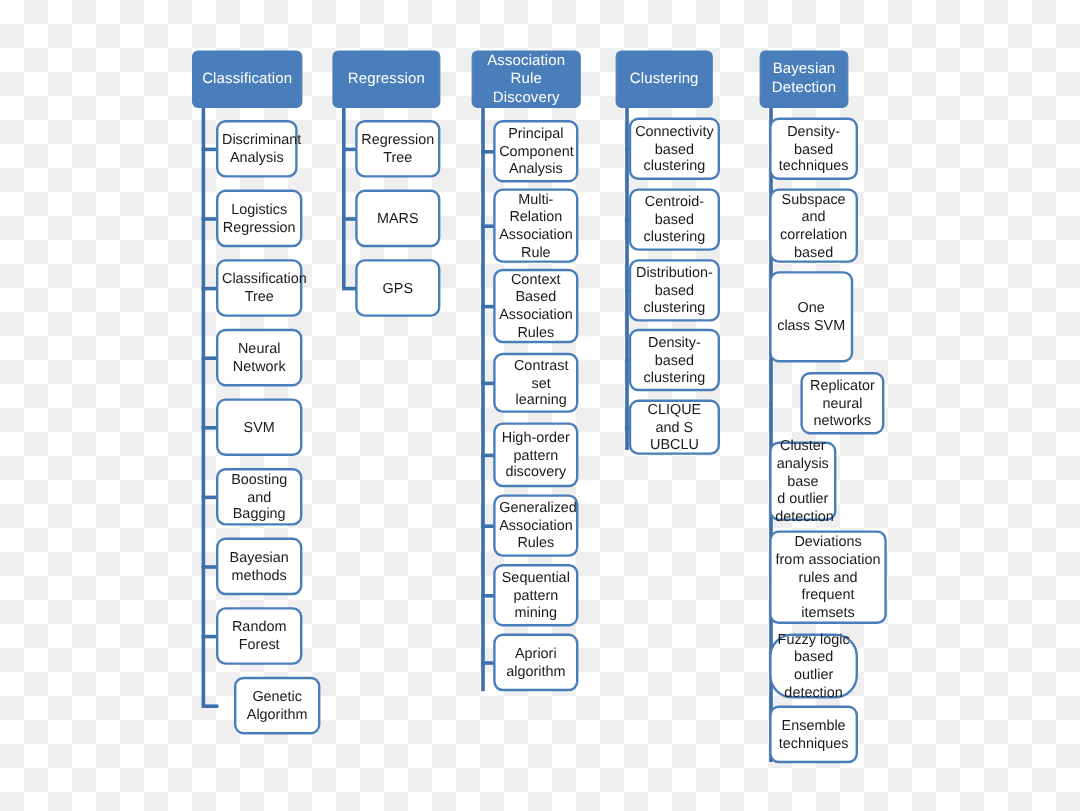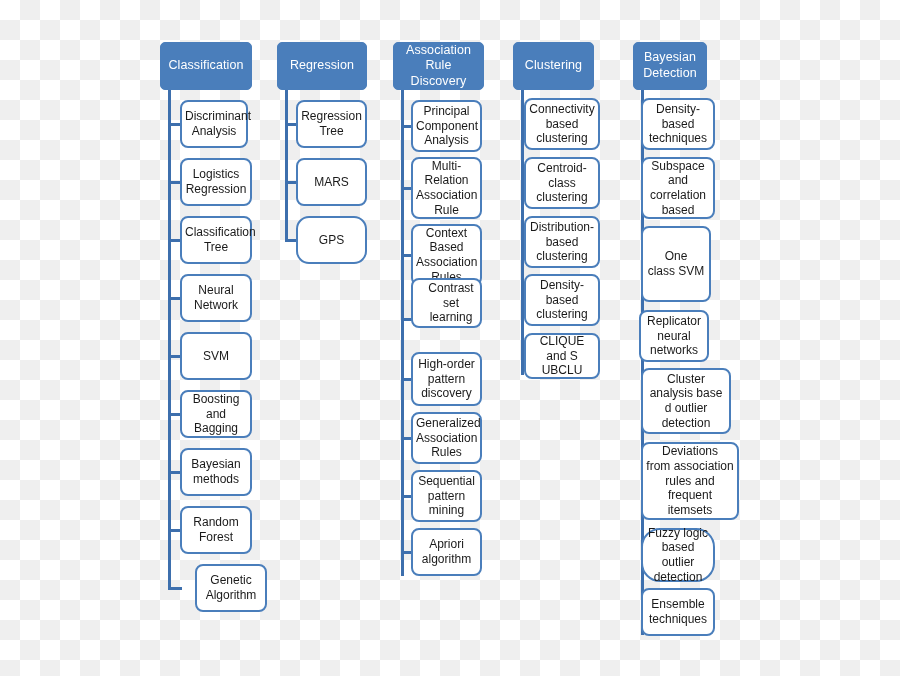--- a/index.html
+++ b/index.html
@@ -140,21 +140,21 @@
     <div class="stub" style="left: 285px; width: 13px; top: 122.5px;"></div>
     <div class="node" style="left: 296px; top: 100px; width: 71px; height: 48px;">
       <span class="node-text">Regression
 Tree</span>
     </div>
     <div class="stub" style="left: 285px; width: 13px; top: 180.5px;"></div>
     <div class="node" style="left: 296px; top: 158px; width: 71px; height: 48px;">
       <span class="node-text">MARS</span>
     </div>
     <div class="stub" style="left: 285px; width: 13px; top: 238.5px;"></div>
-    <div class="node" style="left: 296px; top: 216px; width: 71px; height: 48px; border-radius: 13px;">
+    <div class="node" style="left: 296px; top: 216px; width: 71px; height: 48px;">
       <span class="node-text">GPS</span>
     </div>
     <div class="col-header" style="left: 393px; top: 42px; width: 91px; height: 48px;">
       <span class="header-text">Association Rule
 Discovery</span>
     </div>
     <div class="spine" style="left: 401px; top: 90px; height: 486px;"></div>
     <div class="stub" style="left: 401px; width: 12px; top: 124.5px;"></div>
     <div class="node" style="left: 411px; top: 100px; width: 71px; height: 52px;">
       <span class="node-text">Principal
@@ -169,21 +169,21 @@
 Rule</span>
     </div>
     <div class="stub" style="left: 401px; width: 12px; top: 253.5px;"></div>
     <div class="node" style="left: 411px; top: 224px; width: 71px; height: 62px;">
       <span class="node-text">Context
 Based
 Association
 Rules</span>
     </div>
     <div class="stub" style="left: 401px; width: 12px; top: 317.5px;"></div>
-    <div class="node" style="left: 411px; top: 278px; width: 71px; height: 50px; padding-left: 12px;">
+    <div class="node" style="left: 411px; top: 294px; width: 71px; height: 50px; padding-left: 12px;">
       <span class="node-text">Contrast set
 learning</span>
     </div>
     <div class="stub" style="left: 401px; width: 12px; top: 377.5px;"></div>
     <div class="node" style="left: 411px; top: 352px; width: 71px; height: 54px;">
       <span class="node-text">High-order
 pattern
 discovery</span>
     </div>
     <div class="stub" style="left: 401px; width: 12px; top: 436.5px;"></div>
@@ -209,21 +209,21 @@
     <div class="spine" style="left: 521px; top: 90px; height: 285px;"></div>
     <div class="stub" style="left: 521px; width: 5px; top: 122.5px;"></div>
     <div class="node" style="left: 524px; top: 98px; width: 76px; height: 52px;">
       <span class="node-text">Connectivity
 based
 clustering</span>
     </div>
     <div class="stub" style="left: 521px; width: 5px; top: 181.5px;"></div>
     <div class="node" style="left: 524px; top: 157px; width: 76px; height: 52px;">
       <span class="node-text">Centroid-
-class
+based
 clustering</span>
     </div>
     <div class="stub" style="left: 521px; width: 5px; top: 240.5px;"></div>
     <div class="node" style="left: 524px; top: 216px; width: 76px; height: 52px;">
       <span class="node-text">Distribution-
 based
 clustering</span>
     </div>
     <div class="stub" style="left: 521px; width: 5px; top: 298.5px;"></div>
     <div class="node" style="left: 524px; top: 274px; width: 76px; height: 52px;">
@@ -253,27 +253,27 @@
 and
 correlation
 based</span>
     </div>
     <div class="stub" style="left: 641px; width: 2px; top: 262.5px;"></div>
     <div class="node" style="left: 641px; top: 226px; width: 70px; height: 76px;">
       <span class="node-text">One
 class SVM</span>
     </div>
     <div class="stub" style="left: 641px; width: 2px; top: 334.5px;"></div>
-    <div class="node" style="left: 639px; top: 310px; width: 70px; height: 52px; align-items: flex-end;">
+    <div class="node" style="left: 667px; top: 310px; width: 70px; height: 52px; align-items: flex-end;">
       <span class="node-text">Replicator
 neural
 networks</span>
     </div>
     <div class="stub" style="left: 641px; width: 2px; top: 399.5px;"></div>
-    <div class="node" style="left: 641px; top: 368px; width: 90px; height: 66px;">
+    <div class="node" style="left: 641px; top: 368px; width: 56px; height: 66px;">
       <span class="node-text">Cluster
 analysis base
 d outlier
 detection</span>
     </div>
     <div class="stub" style="left: 641px; width: 2px; top: 479.5px;"></div>
     <div class="node" style="left: 641px; top: 442px; width: 98px; height: 78px;">
       <span class="node-text">Deviations
 from association
 rules and

